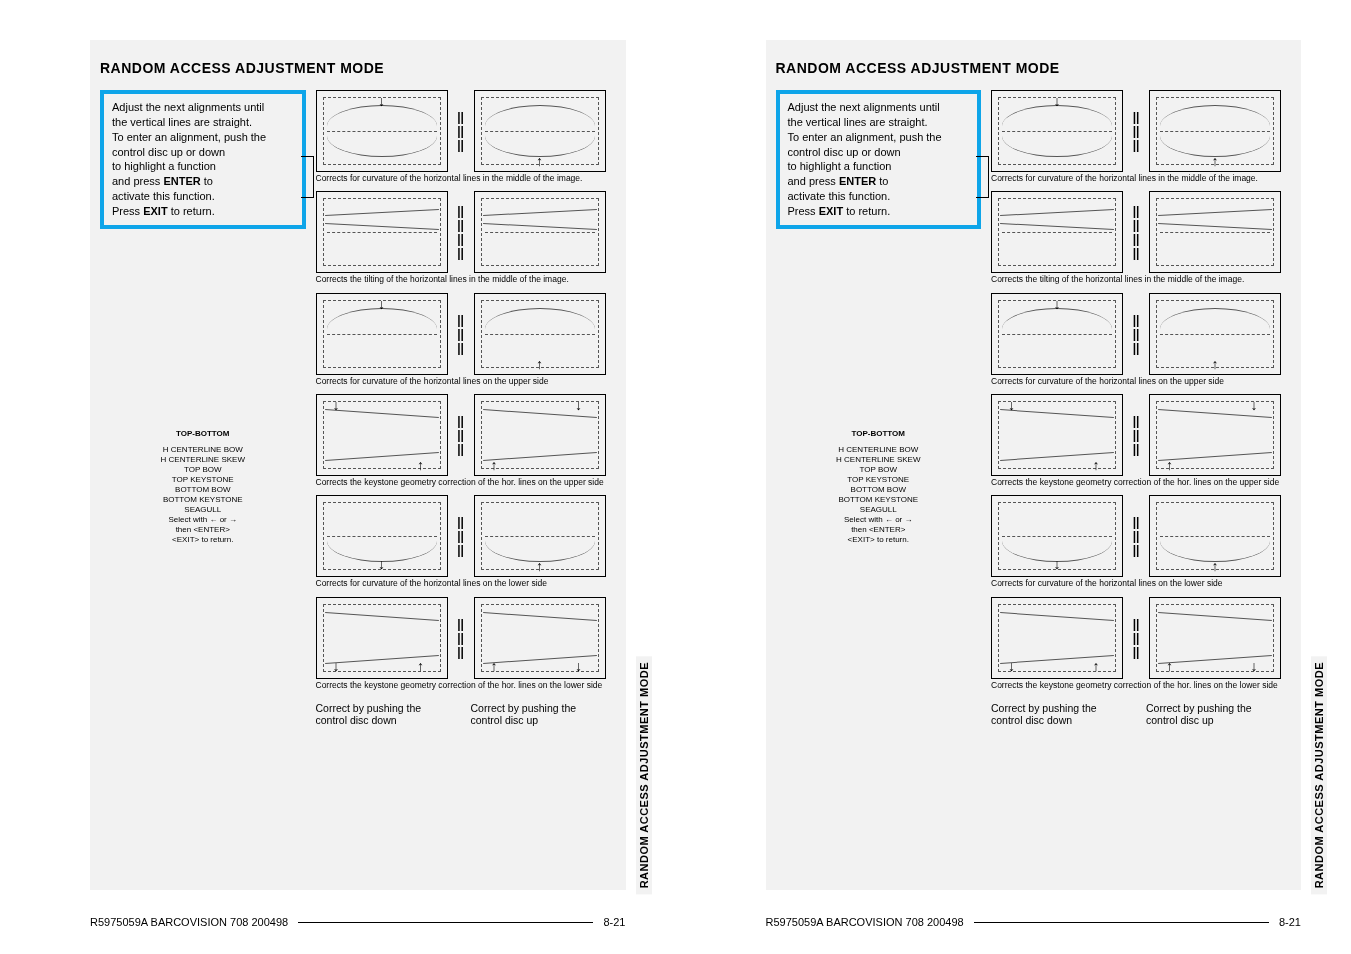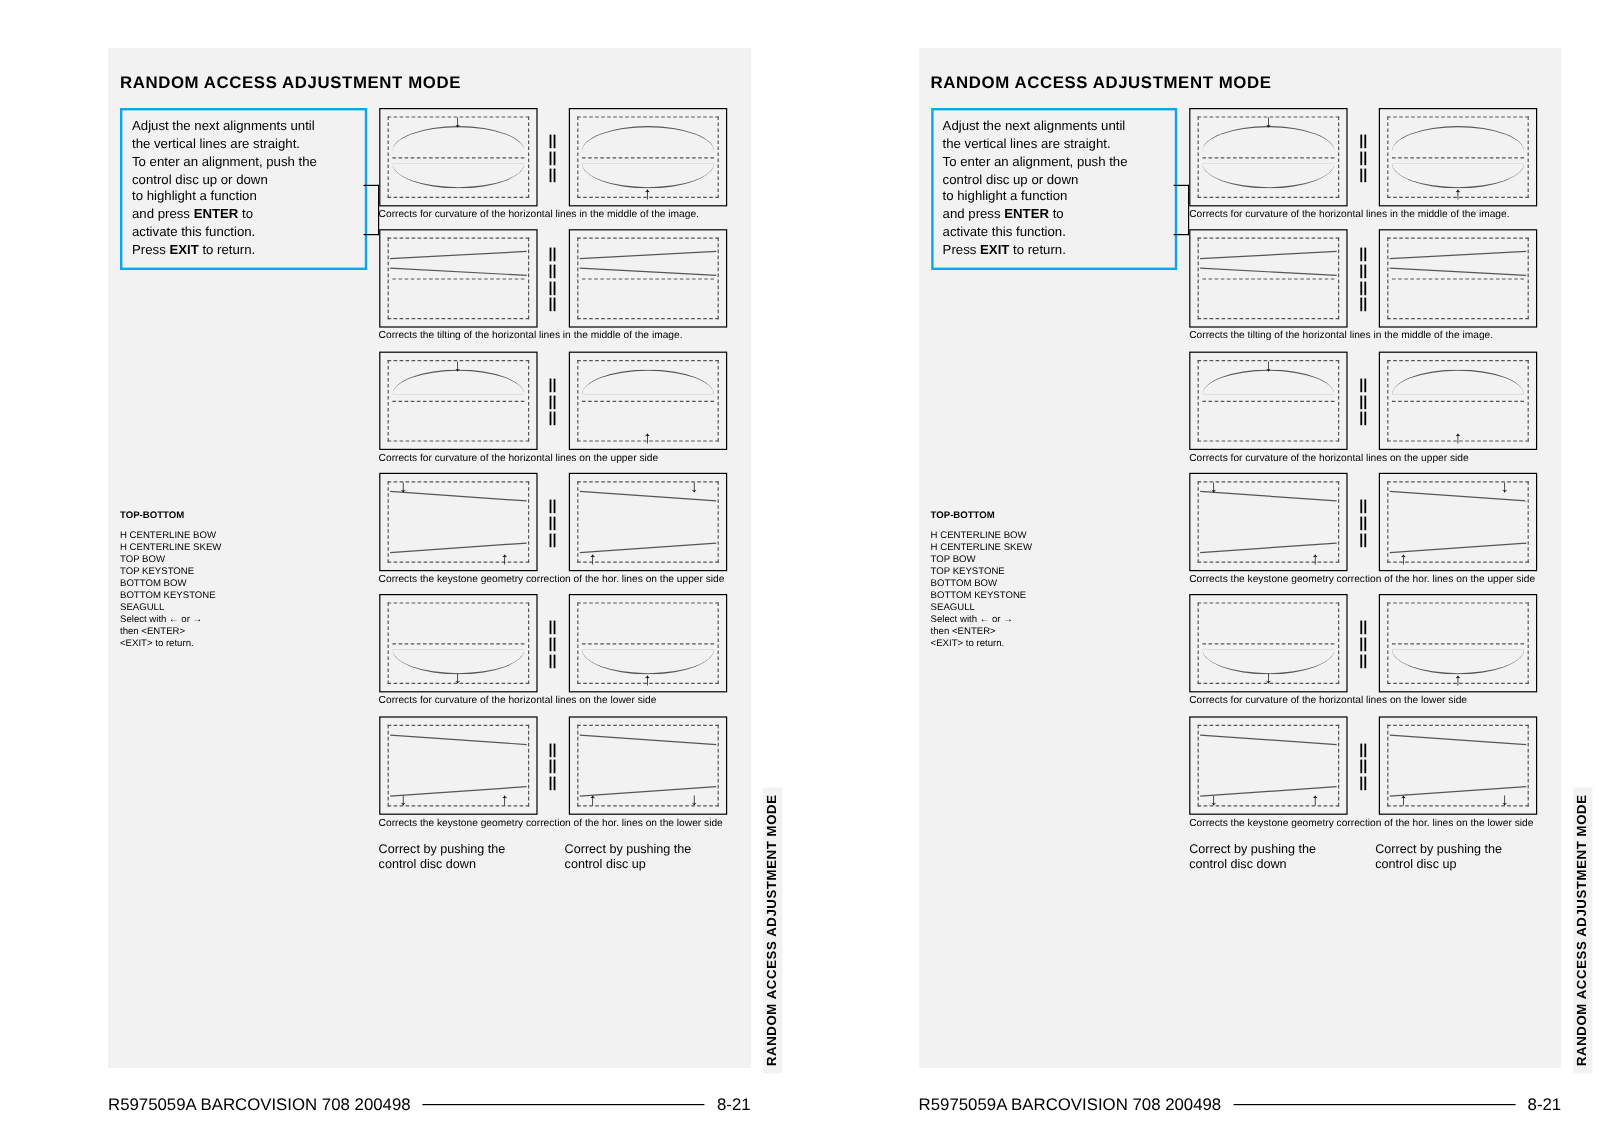--- a/index.html
+++ b/index.html
@@ -42,40 +42,40 @@
     width: 230px;
     position: relative;
   }
   .right-col {
     flex: 1;
     display: flex;
     flex-direction: column;
     gap: 4px;
   }
   .instruct-box {
-    border: 2px solid #0ea5e9;
+    border: 4px solid #0ea5e9;
     padding: 6px 8px 6px 8px;
     font-size: 11px;
     line-height: 1.35;
     background: #f2f2f2;
     position: relative;
   }
   .instruct-box .bracket {
     position: absolute;
     right: -12px;
     top: 62px;
     width: 12px;
     height: 40px;
     border-top: 1px solid #000;
     border-right: 1px solid #000;
     border-bottom: 1px solid #000;
   }
   .menu-box {
     margin-top: 200px;
-    text-align: left;
+    text-align: center;
     font-size: 8px;
     line-height: 1.25;
     position: relative;
   }
   .menu-title {
     font-weight: bold;
     font-size: 8px;
     margin-bottom: 6px;
   }
   .menu-item {
@@ -188,21 +188,21 @@
     padding: 6px 2px;
   }
   
   .footer {
     position: absolute;
     left: 90px;
     right: 50px;
     bottom: 26px;
     display: flex;
     align-items: center;
-    font-size: 14px;
+    font-size: 11px;
     gap: 10px;
   }
   .footer .line {
     flex: 1;
     height: 1px;
     background: #000;
   }
   .footer .pnum {
     white-space: nowrap;
   }

